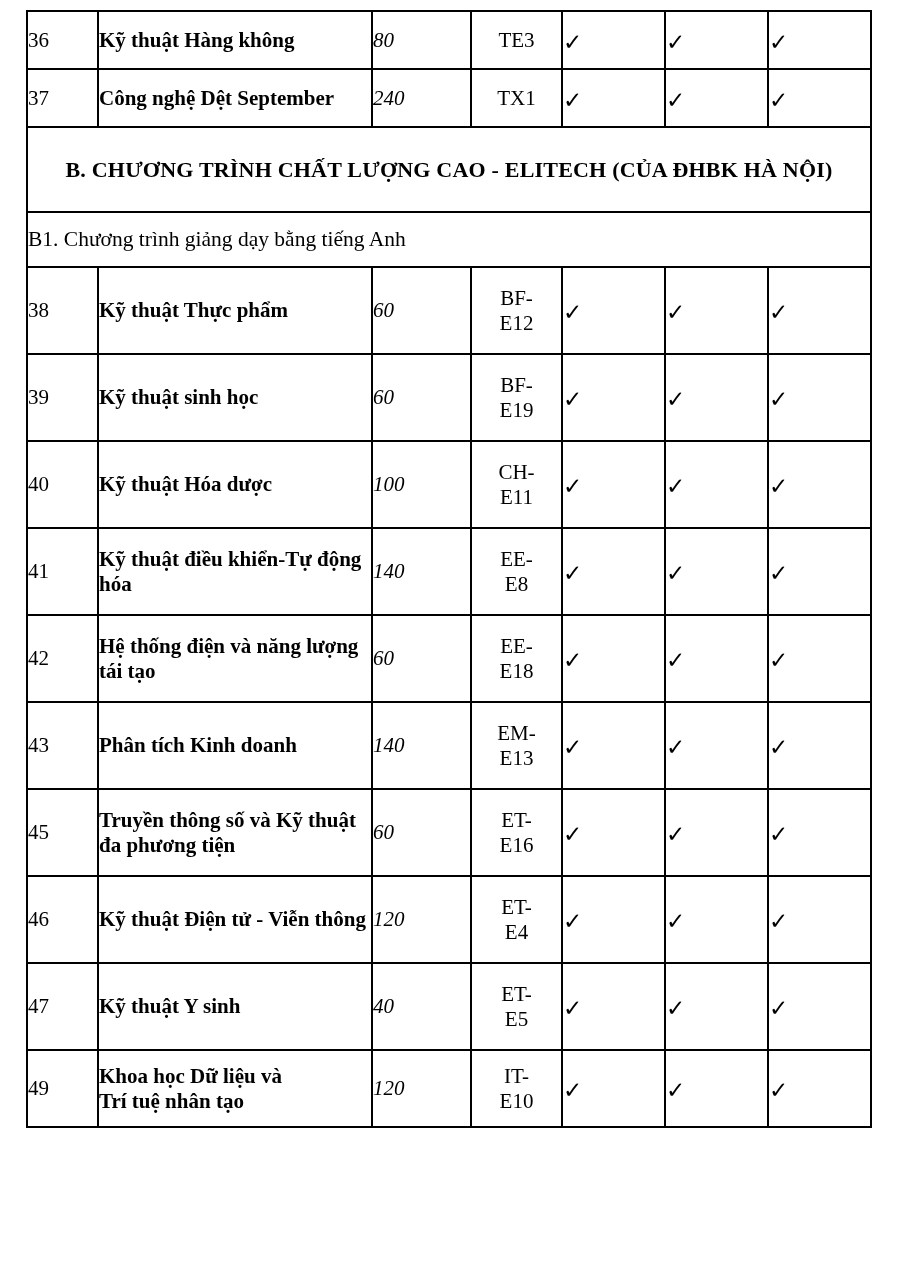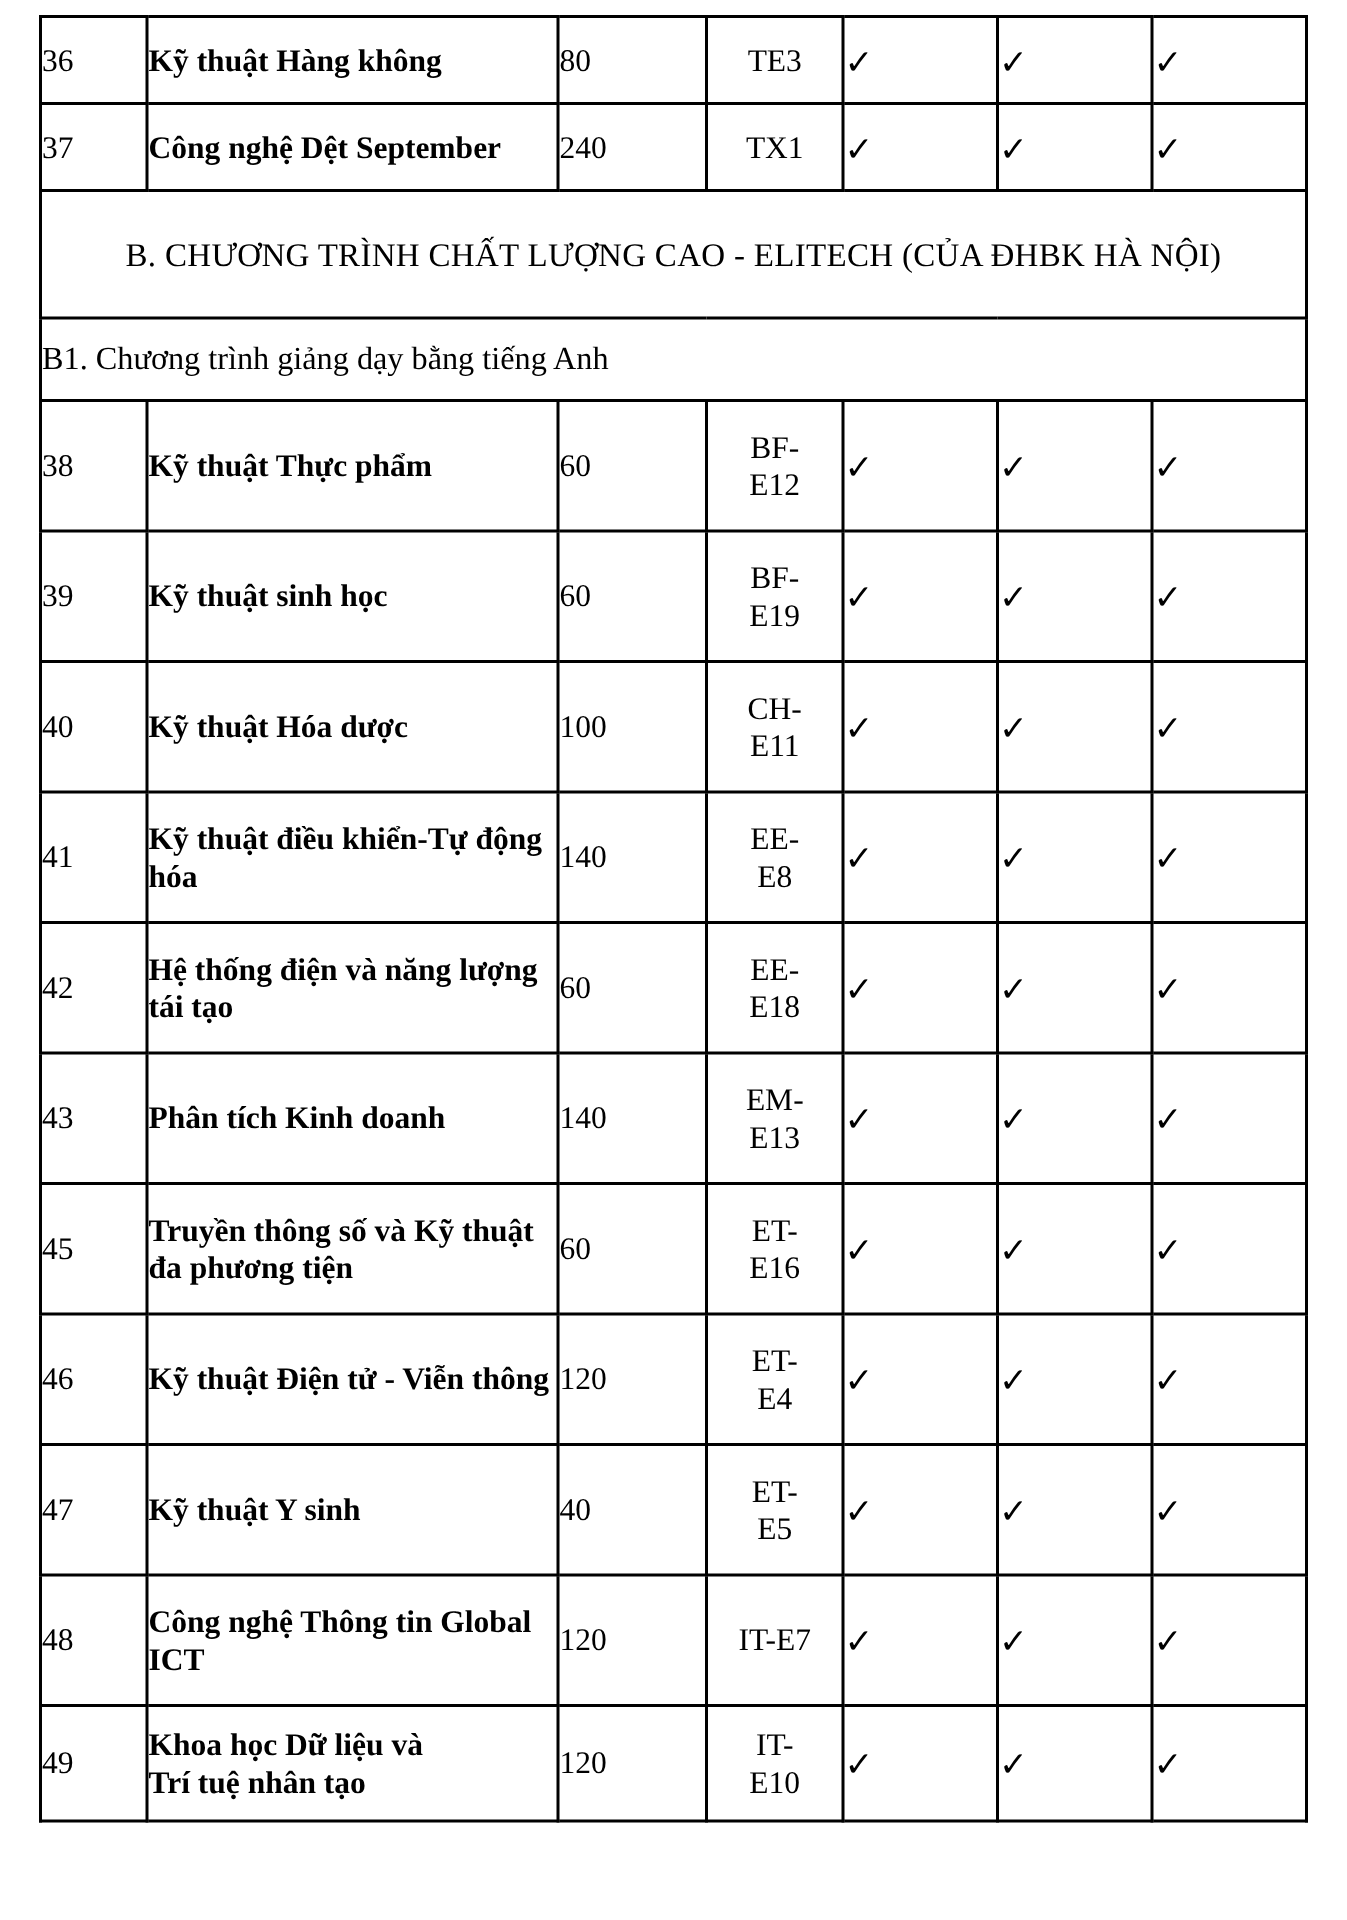--- a/index.html
+++ b/index.html
@@ -53,20 +53,21 @@
     padding: 0 6px 0 14px;
   }
   .cell-name {
     text-align: left;
     padding: 4px 8px 4px 14px;
     font-weight: bold;
   }
   .cell-quota {
     text-align: left;
     padding: 0 6px 0 14px;
+    font-style: italic;
   }
   .cell-code {
     text-align: center;
     padding: 4px 6px 4px 14px;
   }
   .cell-mark {
     text-align: left;
     padding: 0 6px 0 14px;
     font-size: 25px;
     line-height: 1;
@@ -80,21 +81,21 @@
     transform: translateY(1px);
   }
 
   
   tr.row-compact td { height: 56px; }
   tr.row-tall td    { height: 85px; }
 
   
   .section-major {
     text-align: center;
-    font-weight: normal;
+    font-weight: bold;
     font-size: 22px;
     line-height: 1.32;
     letter-spacing: 0.2px;
     padding: 9px 26px 11px 26px;
     height: 83px;
   }
   .section-minor {
     text-align: left;
     font-weight: normal;
     font-size: 21.5px;
@@ -266,29 +267,20 @@
         <td class="cell-quota">40</td>
         <td class="cell-code">
           <span>ET-</span><br>
           <span>E5</span>
         </td>
         <td class="cell-mark"><span class="check">✓</span></td>
         <td class="cell-mark"><span class="check">✓</span></td>
         <td class="cell-mark"><span class="check">✓</span></td>
       </tr>
 
-      <tr class="row-tall">
-        <td class="cell-idx">48</td>
-        <td class="cell-name">Công nghệ Thông tin Global ICT</td>
-        <td class="cell-quota">120</td>
-        <td class="cell-code">IT-E7</td>
-        <td class="cell-mark"><span class="check">✓</span></td>
-        <td class="cell-mark"><span class="check">✓</span></td>
-        <td class="cell-mark"><span class="check">✓</span></td>
-      </tr>
 
       <tr class="row-clipped">
         <td class="cell-idx">49</td>
         <td class="cell-name">
           <span class="clipped-line">Khoa học Dữ liệu và</span>
           <span class="clipped-line">Trí tuệ nhân tạo</span>
         </td>
         <td class="cell-quota">120</td>
         <td class="cell-code">
           <span>IT-</span><br>

